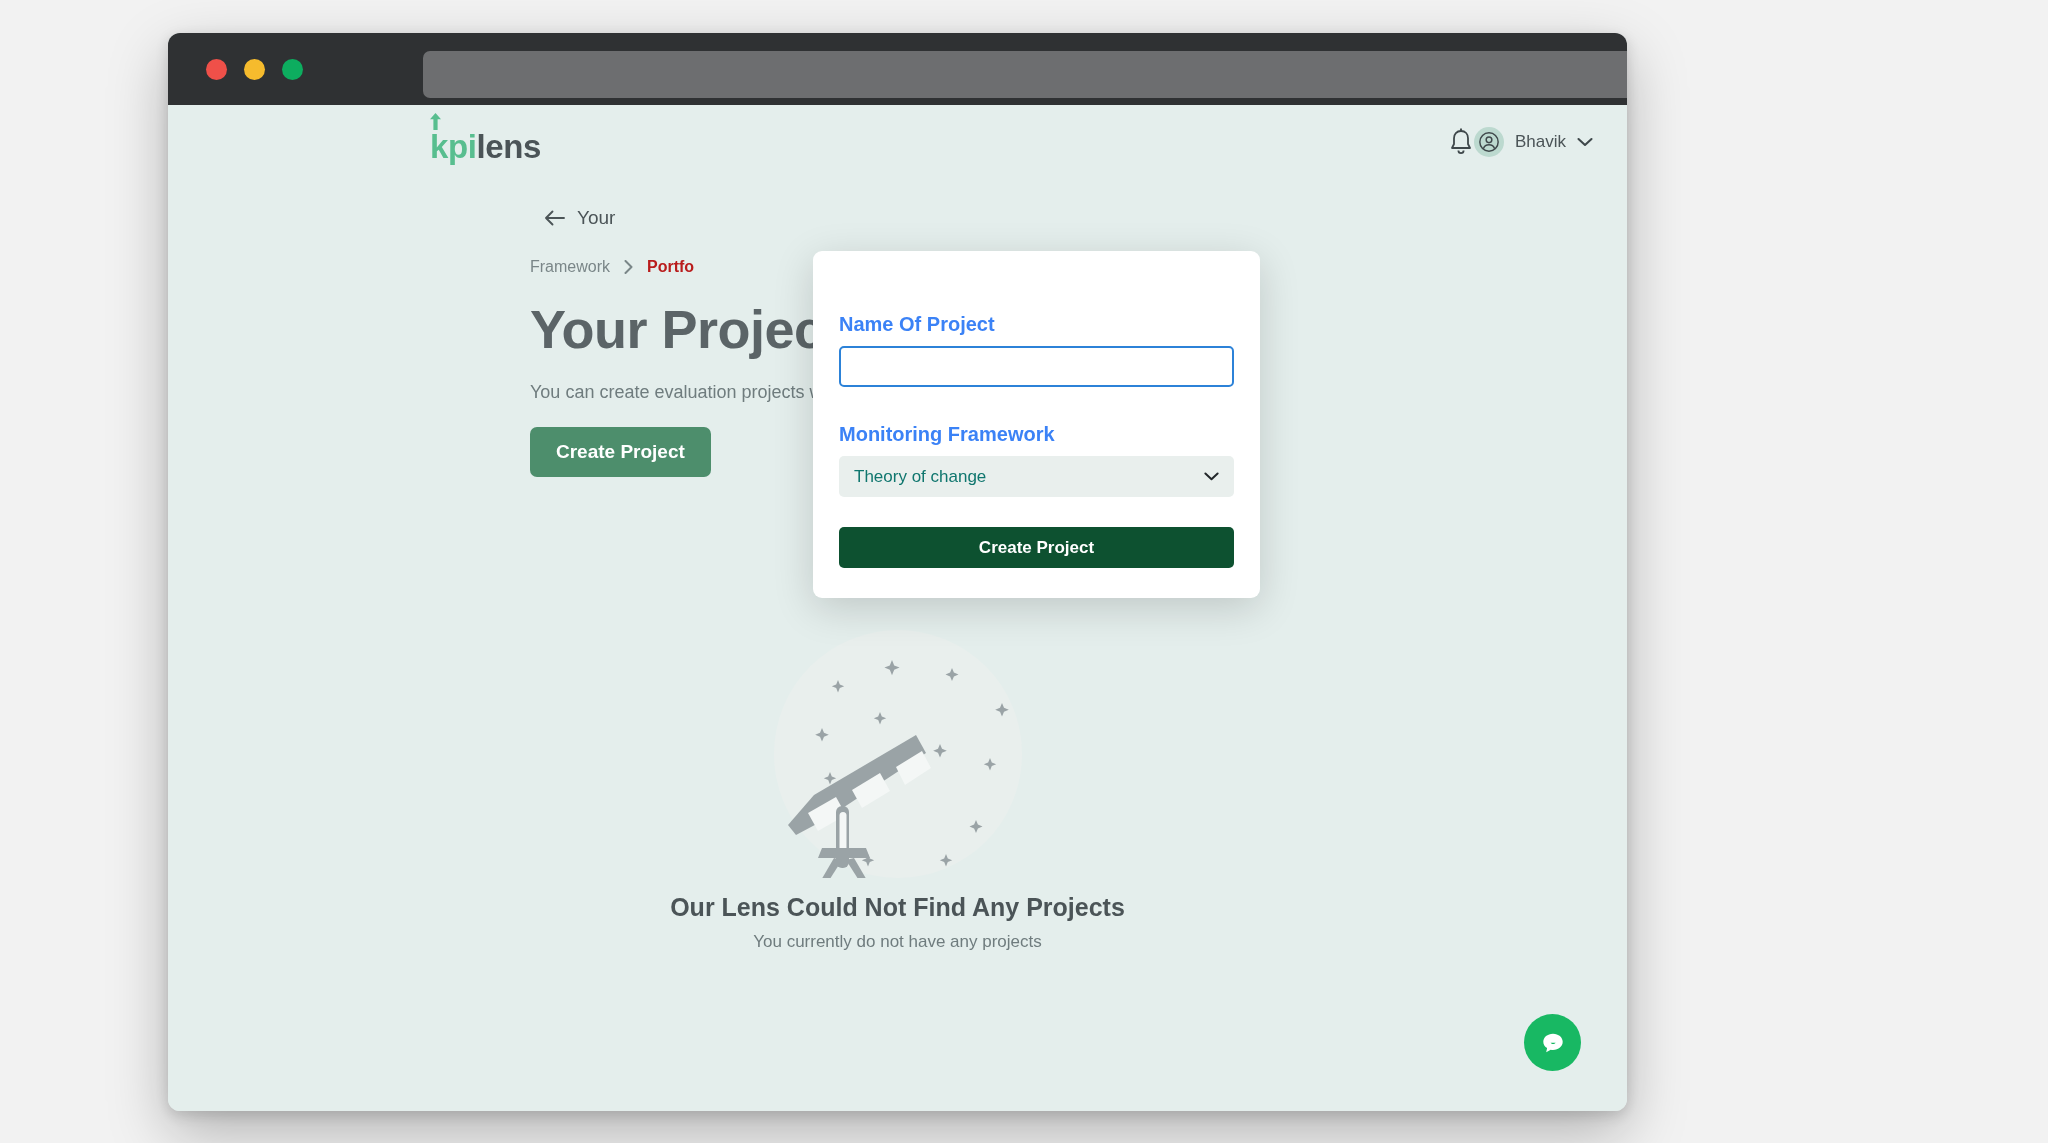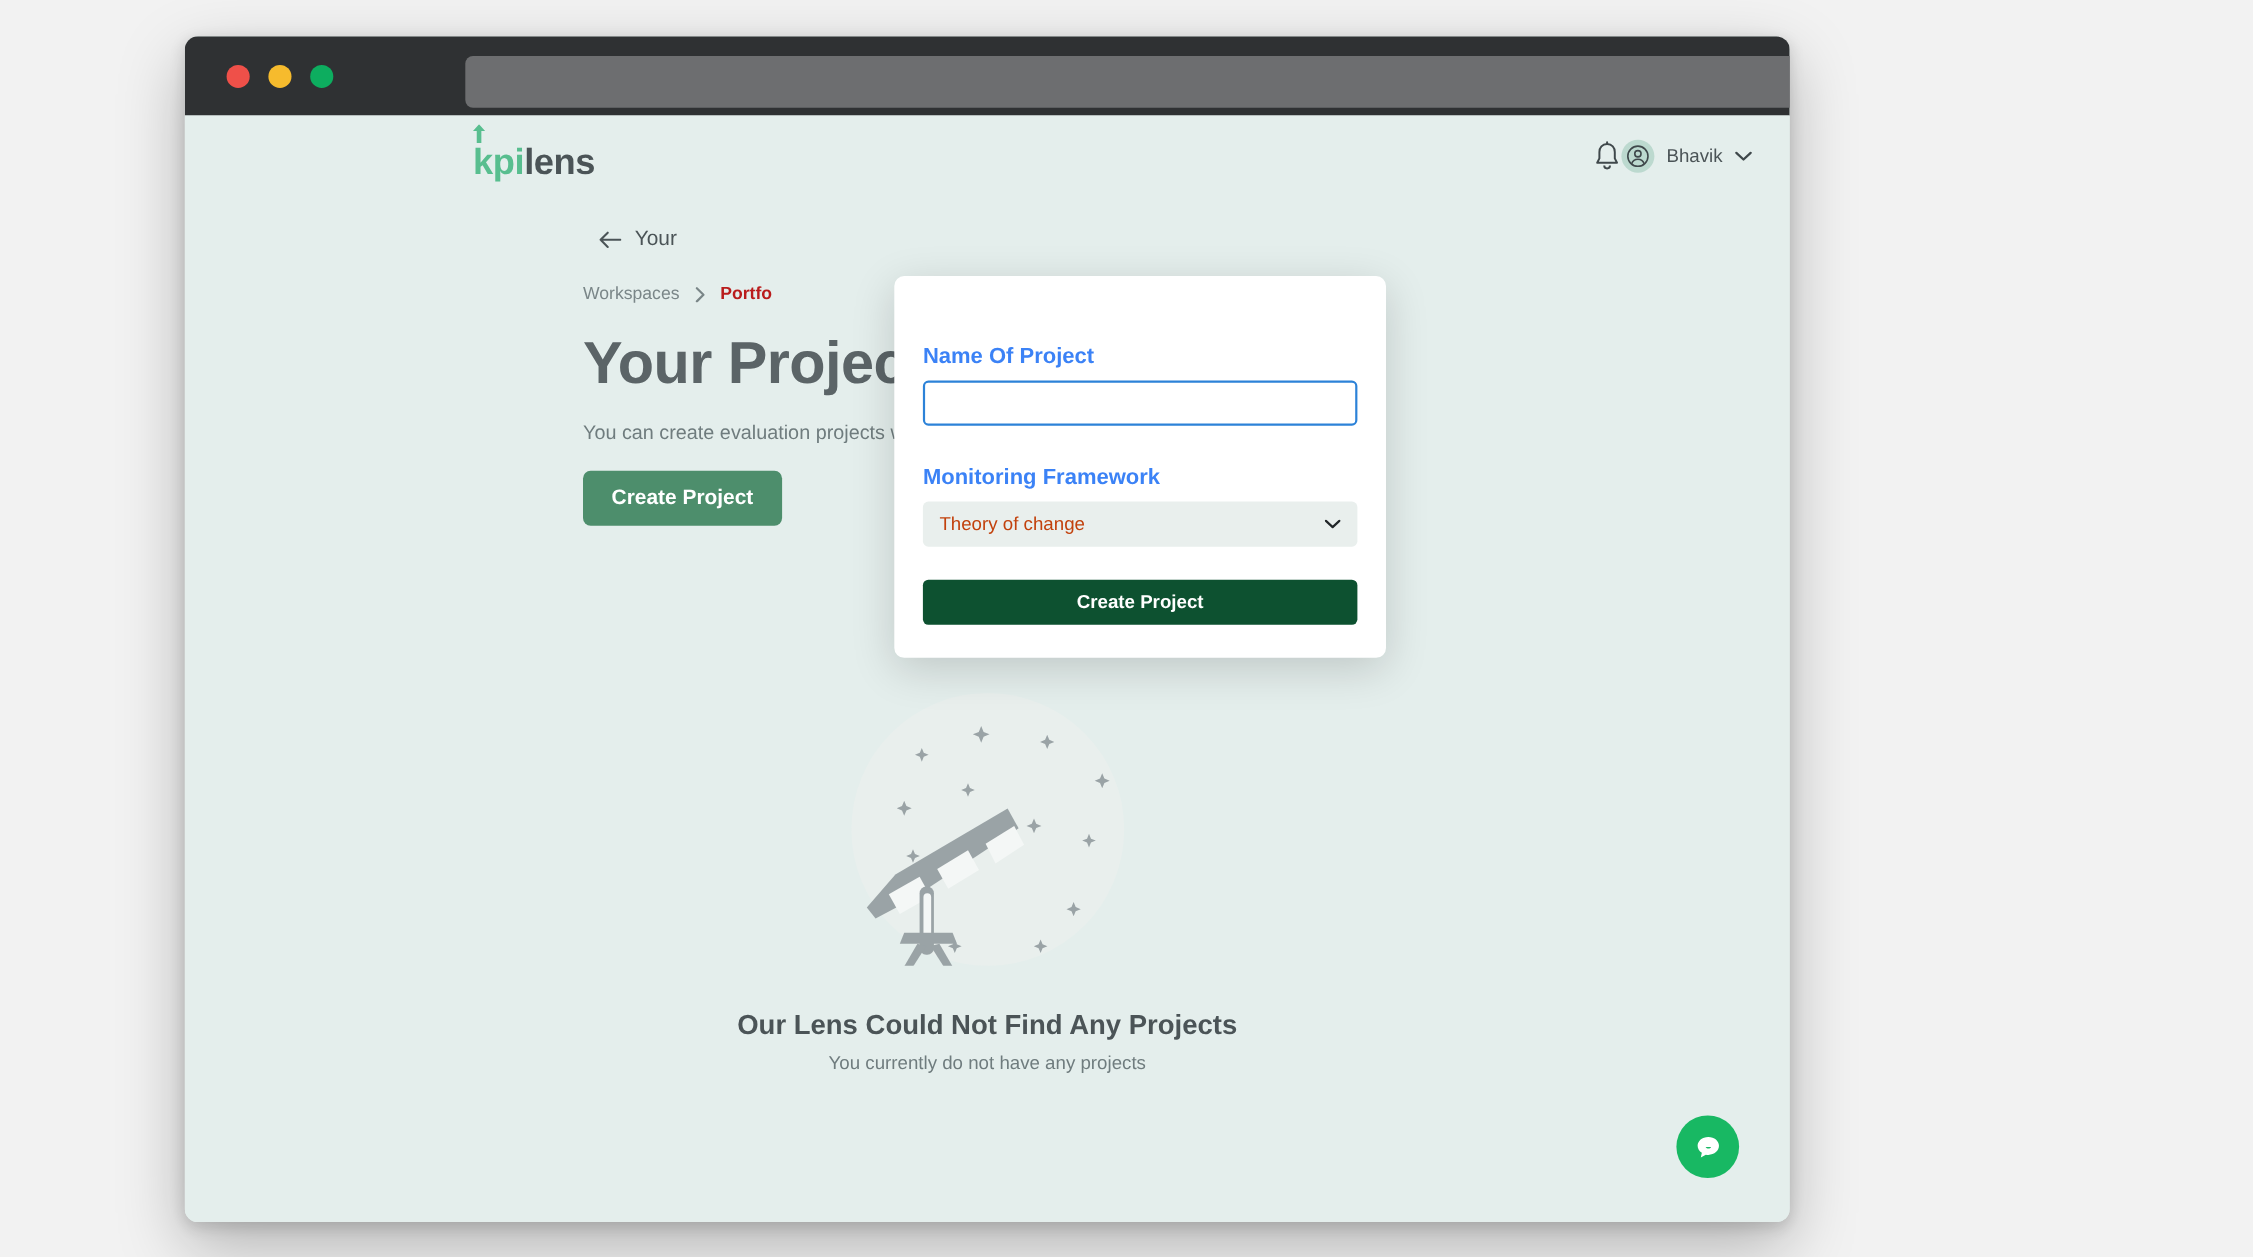--- a/index.html
+++ b/index.html
@@ -184,21 +184,21 @@
     align-items: center;
   }
   .scope-circle {
     width: 248px;
     height: 248px;
     border-radius: 50%;
     background: #e9efed;
     position: relative;
   }
   .empty-title {
-    margin-top: 40px;
+    margin-top: 15px;
     font-size: 25px;
     font-weight: 700;
     color: #4b5457;
   }
   .empty-sub {
     margin-top: 10px;
     font-size: 17px;
     color: #6f7c7e;
     text-align: center;
   }
@@ -273,21 +273,21 @@
   .select-wrap { position: relative; }
   .select-box {
     width: 100%;
     height: 41px;
     background: #e9efed;
     border: none;
     border-radius: 5px;
     padding: 0 38px 0 15px;
     font-size: 17px;
     font-family: "Liberation Sans", sans-serif;
-    color: #c2410c;
+    color: #0f766e;
     appearance: none;
     -webkit-appearance: none;
     cursor: pointer;
     line-height: 41px;
   }
   .select-chev {
     position: absolute;
     right: 15px;
     top: 16px;
     width: 15px;
@@ -361,21 +361,21 @@
     <div class="content">
 
       <div class="back-btn">
         <svg class="back-arrow" viewBox="0 0 21 16">
           <path d="M20 8 H2 M8.5 1.5 L2 8 L8.5 14.5" fill="none" stroke="#4b5457" stroke-width="1.9" stroke-linecap="round" stroke-linejoin="round"></path>
         </svg>
         <span>Your</span>
       </div>
 
       <div class="breadcrumb">
-        <span>Workspaces</span>
+        <span>Framework</span>
         <svg class="bc-sep" viewBox="0 0 9 14">
           <path d="M1.5 1 L7.5 7 L1.5 13" fill="none" stroke="#7a8688" stroke-width="2" stroke-linecap="round" stroke-linejoin="round"></path>
         </svg>
         <span class="crumb-strong">Portfo</span>
       </div>
 
       <h1 class="page-title">Your Projects</h1>
 
       <p class="page-desc">You can create evaluation projects within your workspace</p>
 

